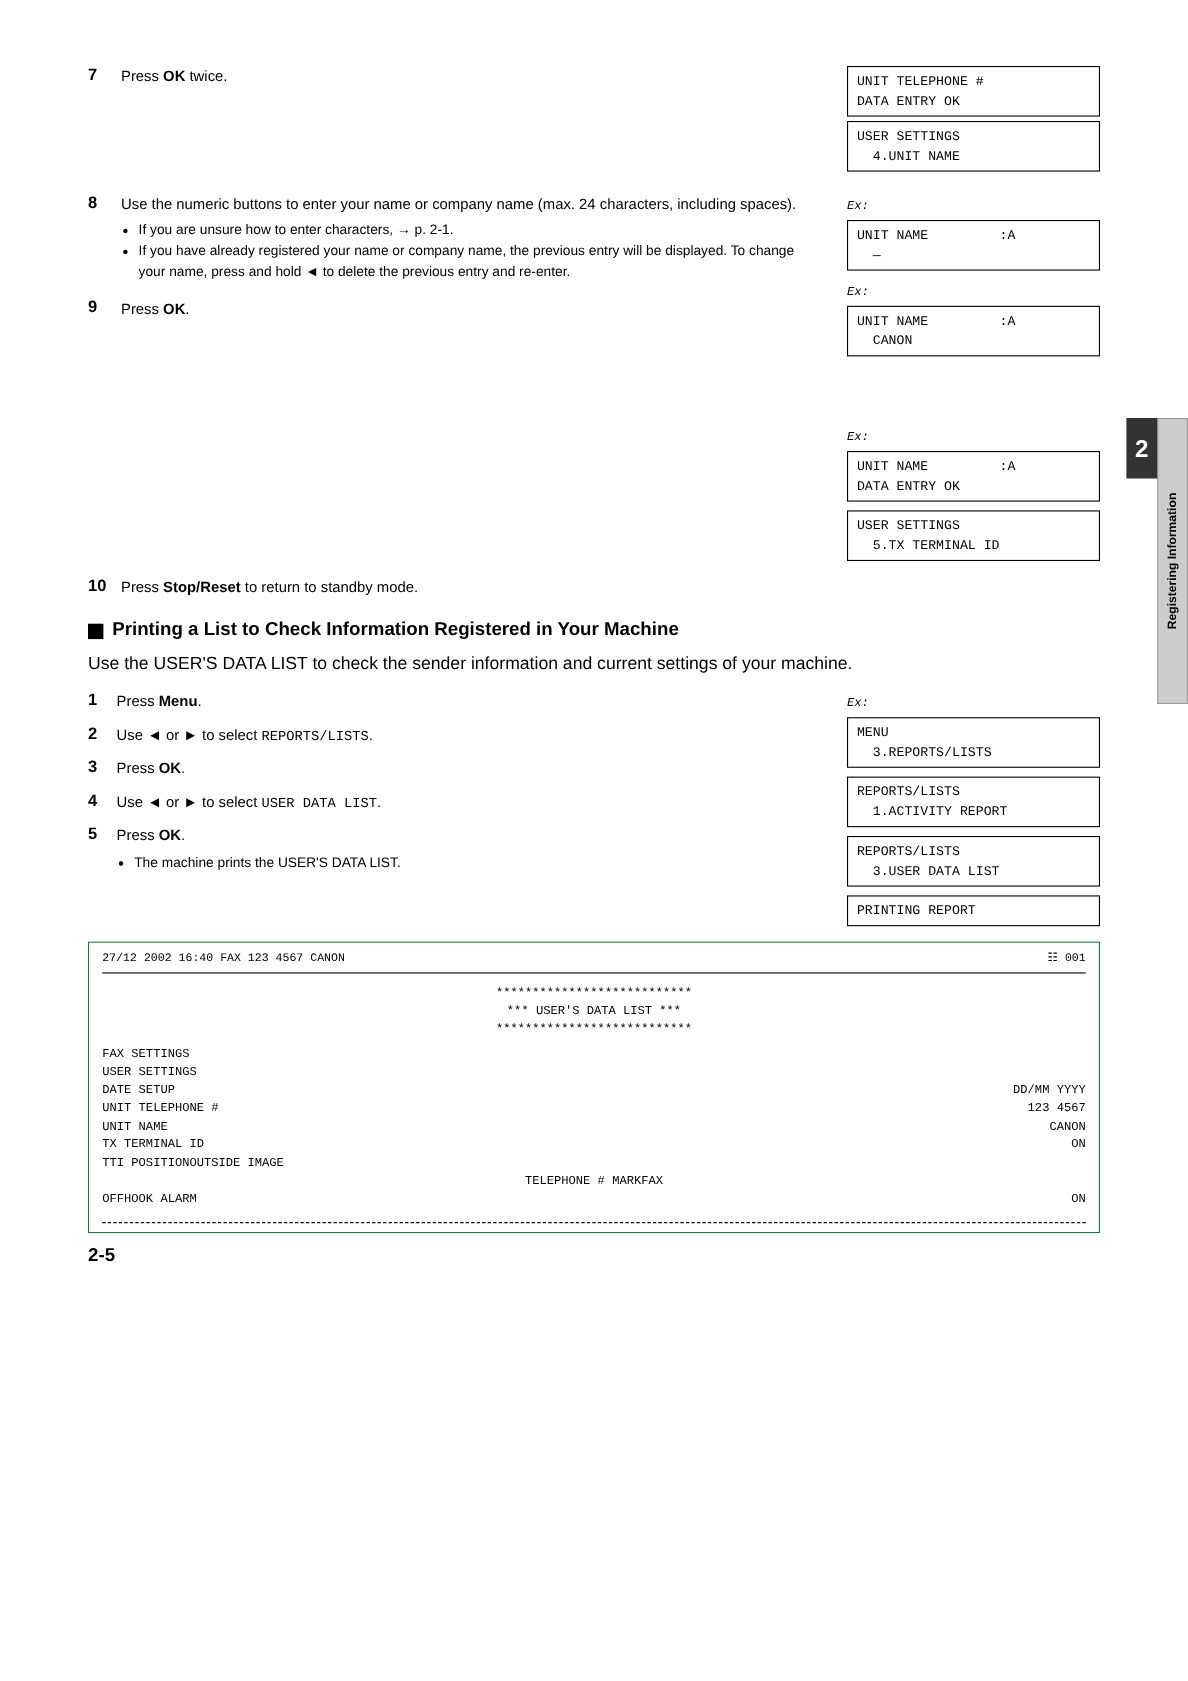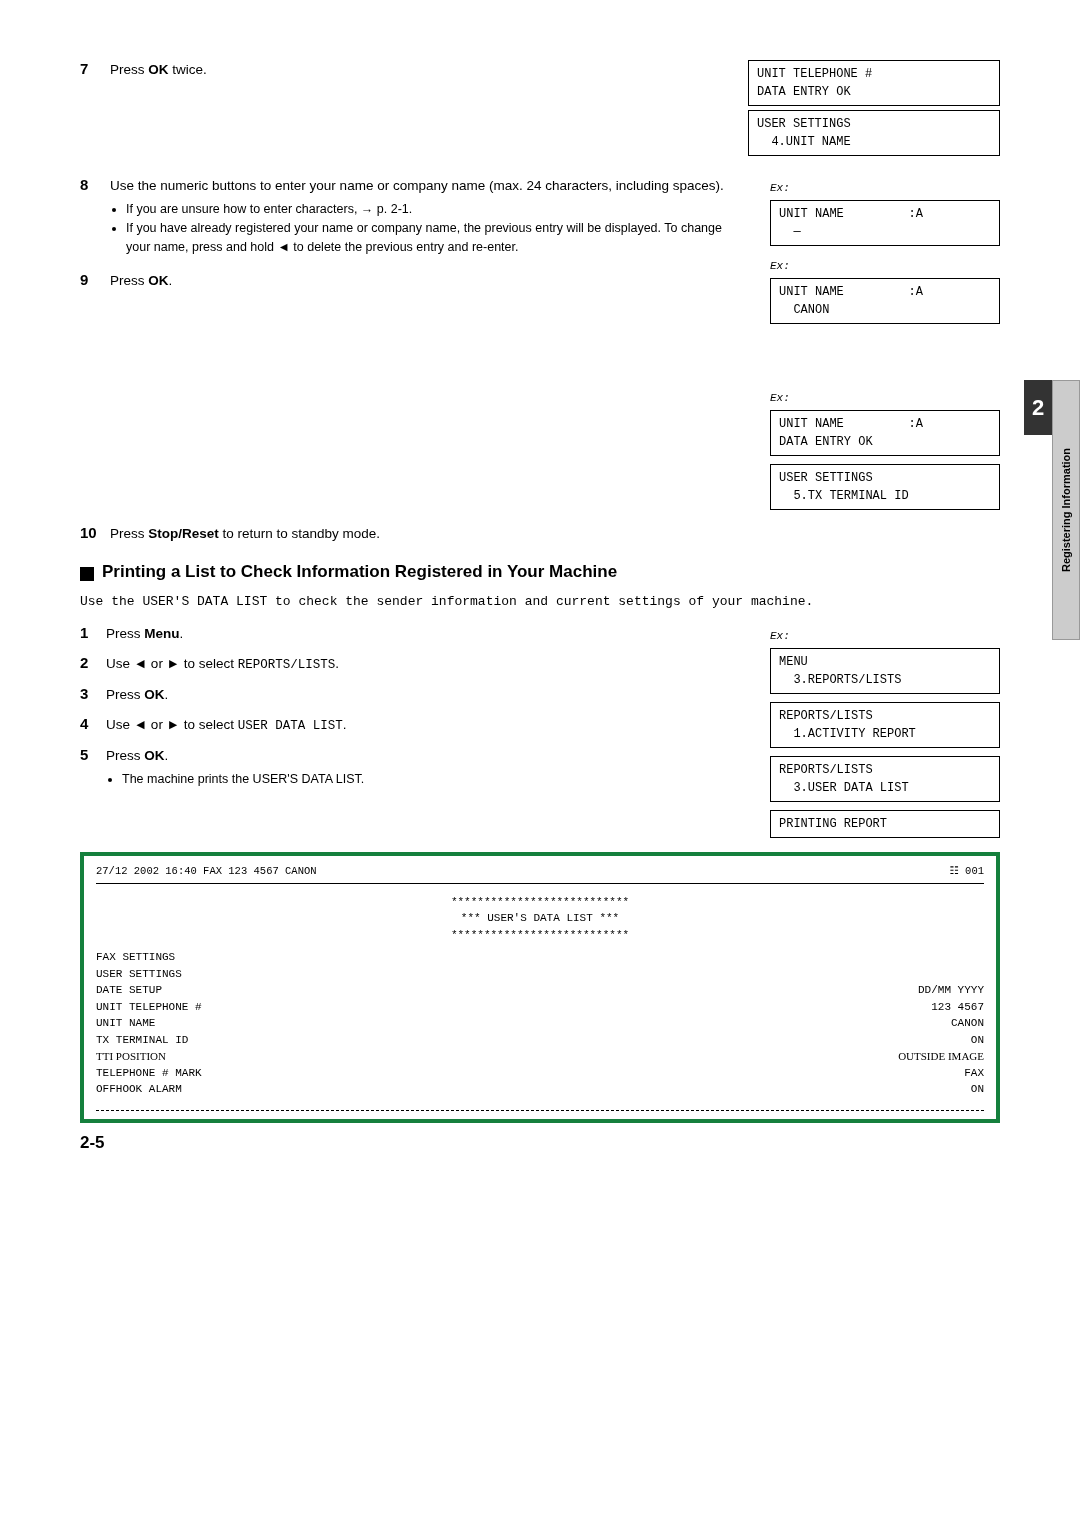--- a/index.html
+++ b/index.html
@@ -124,29 +124,28 @@
     .section-heading-square {
       width: 14px;
       height: 14px;
       background: #000;
       display: inline-block;
       margin-top: 3px;
       flex-shrink: 0;
     }
 
     .section-desc {
-      font-size: 13px;
+      font-size: 16px;
       margin-bottom: 12px;
       line-height: 1.5;
-      font-family: Liberation Mono, monospace;
     }
 
     
     .data-list-box {
-      border: 4px solid #15803d;
+      border: 1px solid #15803d;
       padding: 8px 12px;
       font-family: 'Courier New', Courier, monospace;
       font-size: 11px;
       line-height: 1.5;
       margin-bottom: 10px;
     }
 
     .data-list-box .header-row {
       display: flex;
       justify-content: space-between;
@@ -178,21 +177,21 @@
       display: flex;
       gap: 24px;
       margin-bottom: 16px;
     }
 
     .step7-left {
       flex: 1;
     }
 
     .step7-right {
-      width: 252px;
+      width: 230px;
     }
 
     
     .step89-row {
       display: flex;
       gap: 24px;
       margin-bottom: 10px;
     }
 
     .step89-left {
@@ -412,25 +411,25 @@
         <span>123 4567</span>
       </div>
       <div style="display:flex; justify-content:space-between;text-align:center;">
         <span>      UNIT NAME</span>
         <span>CANON</span>
       </div>
       <div style="display:flex; justify-content:space-between;">
         <span>      TX TERMINAL ID</span>
         <span>ON</span>
       </div>
-      <div style="display:flex; justify-content:space-between;font-family:Liberation Serif, serif;">
+      <div style="display:flex; ">
         <span>         TTI POSITION</span>
         <span>OUTSIDE IMAGE</span>
       </div>
-      <div style="display:flex; justify-content:space-between;">
+      <div style="display:flex; justify-content:center;">
         <span>         TELEPHONE # MARK</span>
         <span>FAX</span>
       </div>
       <div style="display:flex; justify-content:space-between;">
         <span>      OFFHOOK ALARM</span>
         <span>ON</span>
       </div>
     </div>
     <div class="dashed-line"></div>
   </div>

